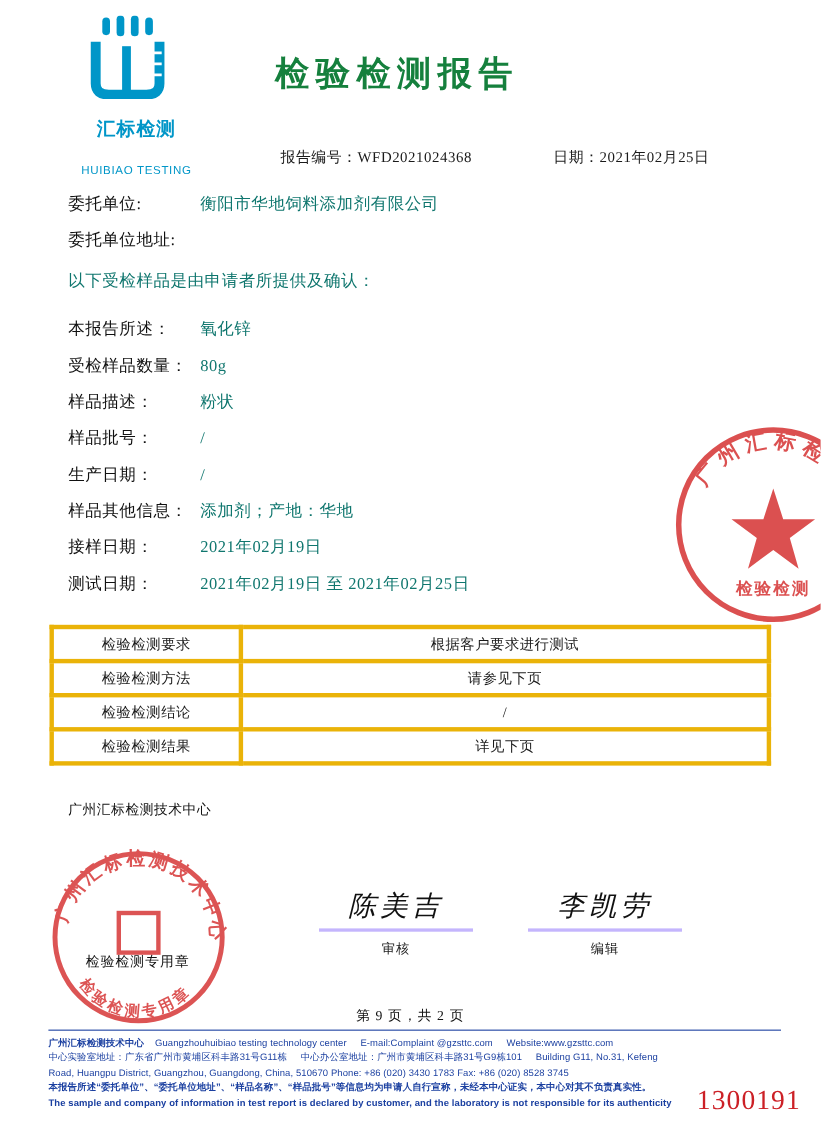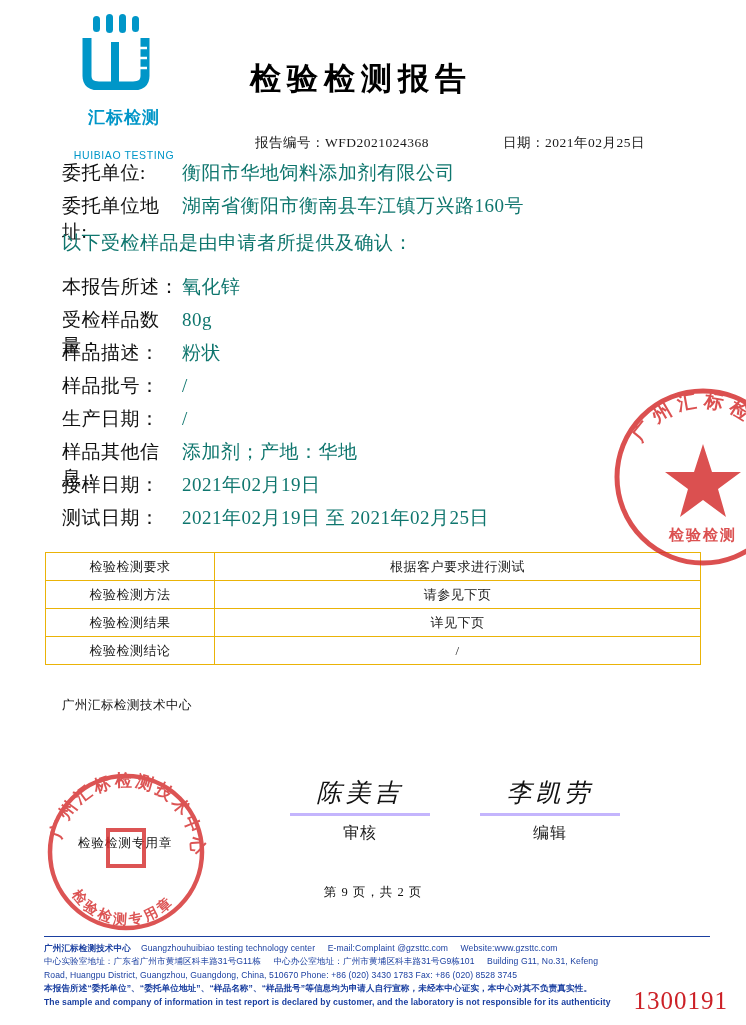--- a/index.html
+++ b/index.html
@@ -52,26 +52,26 @@
   .logo-en {
     font-family: "Liberation Sans", sans-serif;
     font-size: 10.5px;
     color: #0096c8;
     letter-spacing: 0.6px;
     margin-top: 20px;
   }
   .doc-title {
     position: absolute;
     left: 250px;
-    top: 58px;
+    top: 46px;
     font-family: "Liberation Sans", sans-serif;
     font-weight: bold;
     font-size: 31px;
     letter-spacing: 6px;
-    color: #000000;
+    color: #15803d;
   }
 
   
   .meta-line {
     position: relative;
     height: 26px;
     margin-top: 4px;
     font-size: 13.5px;
   }
   .meta-no {
@@ -83,22 +83,23 @@
   }
   .meta-date {
     position: absolute;
     left: 503px;
     top: 0;
     letter-spacing: 0.5px;
   }
 
   
   .fields {
+    margin-top: 16px;
     padding-left: 62px;
-    font-size: 19px;
+    font-size: 15px;
   }
   .frow {
     display: flex;
     align-items: baseline;
     height: 33px;
   }
   .flabel {
     width: 120px;
     flex: 0 0 120px;
     letter-spacing: 0.5px;
@@ -118,21 +119,21 @@
   .table-wrap {
     margin: 14px auto 0 auto;
     width: 656px;
   }
   table.result {
     width: 100%;
     border-collapse: collapse;
     font-size: 13px;
   }
   table.result td {
-    border: 1px solid #eab308;
+    border: 4px solid #eab308;
     height: 27px;
     padding: 0 4px;
   }
   td.tlabel {
     width: 160px;
     text-align: center;
     letter-spacing: 0.5px;
   }
   td.tvalue {
     text-align: center;
@@ -169,21 +170,21 @@
     right: 0;
     bottom: 4px;
     font-family: "Liberation Serif", serif;
     font-size: 25px;
     color: #111;
     letter-spacing: 4px;
     font-style: italic;
   }
   .sig .cap {
     margin-top: 7px;
-    font-size: 16px;
+    font-size: 12px;
     letter-spacing: 1px;
   }
   .sig-audit { left: 290px; top: 80px; }
   .sig-editor { left: 480px; top: 80px; }
   .sig-seal-label {
     position: absolute;
     left: 78px;
     top: 160px;
     font-size: 12.5px;
     letter-spacing: 1px;
@@ -284,21 +285,20 @@
     <div class="meta-date">日期：2021年02月25日</div>
   </div>
 
   <div class="fields">
     <div class="frow">
       <div class="flabel">委托单位:</div>
       <div class="fvalue">衡阳市华地饲料添加剂有限公司</div>
     </div>
     <div class="frow">
       <div class="flabel">委托单位地址:</div>
-      <div class="fvalue">湖南省衡阳市衡南县车江镇万兴路160号</div>
     </div>
     <div class="frow note-row">
       <div class="fvalue">以下受检样品是由申请者所提供及确认：</div>
     </div>
     <div class="sub-gap"></div>
 
     <div class="frow">
       <div class="flabel">本报告所述：</div>
       <div class="fvalue">氧化锌</div>
     </div>
@@ -337,26 +337,26 @@
       <tbody>
         <tr>
           <td class="tlabel">检验检测要求</td>
           <td class="tvalue">根据客户要求进行测试</td>
         </tr>
         <tr>
           <td class="tlabel">检验检测方法</td>
           <td class="tvalue">请参见下页</td>
         </tr>
         <tr>
+          <td class="tlabel">检验检测结论</td>
+          <td class="tvalue">/</td>
+        </tr>
+        <tr>
           <td class="tlabel">检验检测结果</td>
           <td class="tvalue">详见下页</td>
-        </tr>
-        <tr>
-          <td class="tlabel">检验检测结论</td>
-          <td class="tvalue">/</td>
         </tr>
       </tbody>
     </table>
   </div>
 
   <div class="sign-zone">
     <div class="org-name">广州汇标检测技术中心</div>
 
     <div class="sig sig-audit">
       <div class="line">

